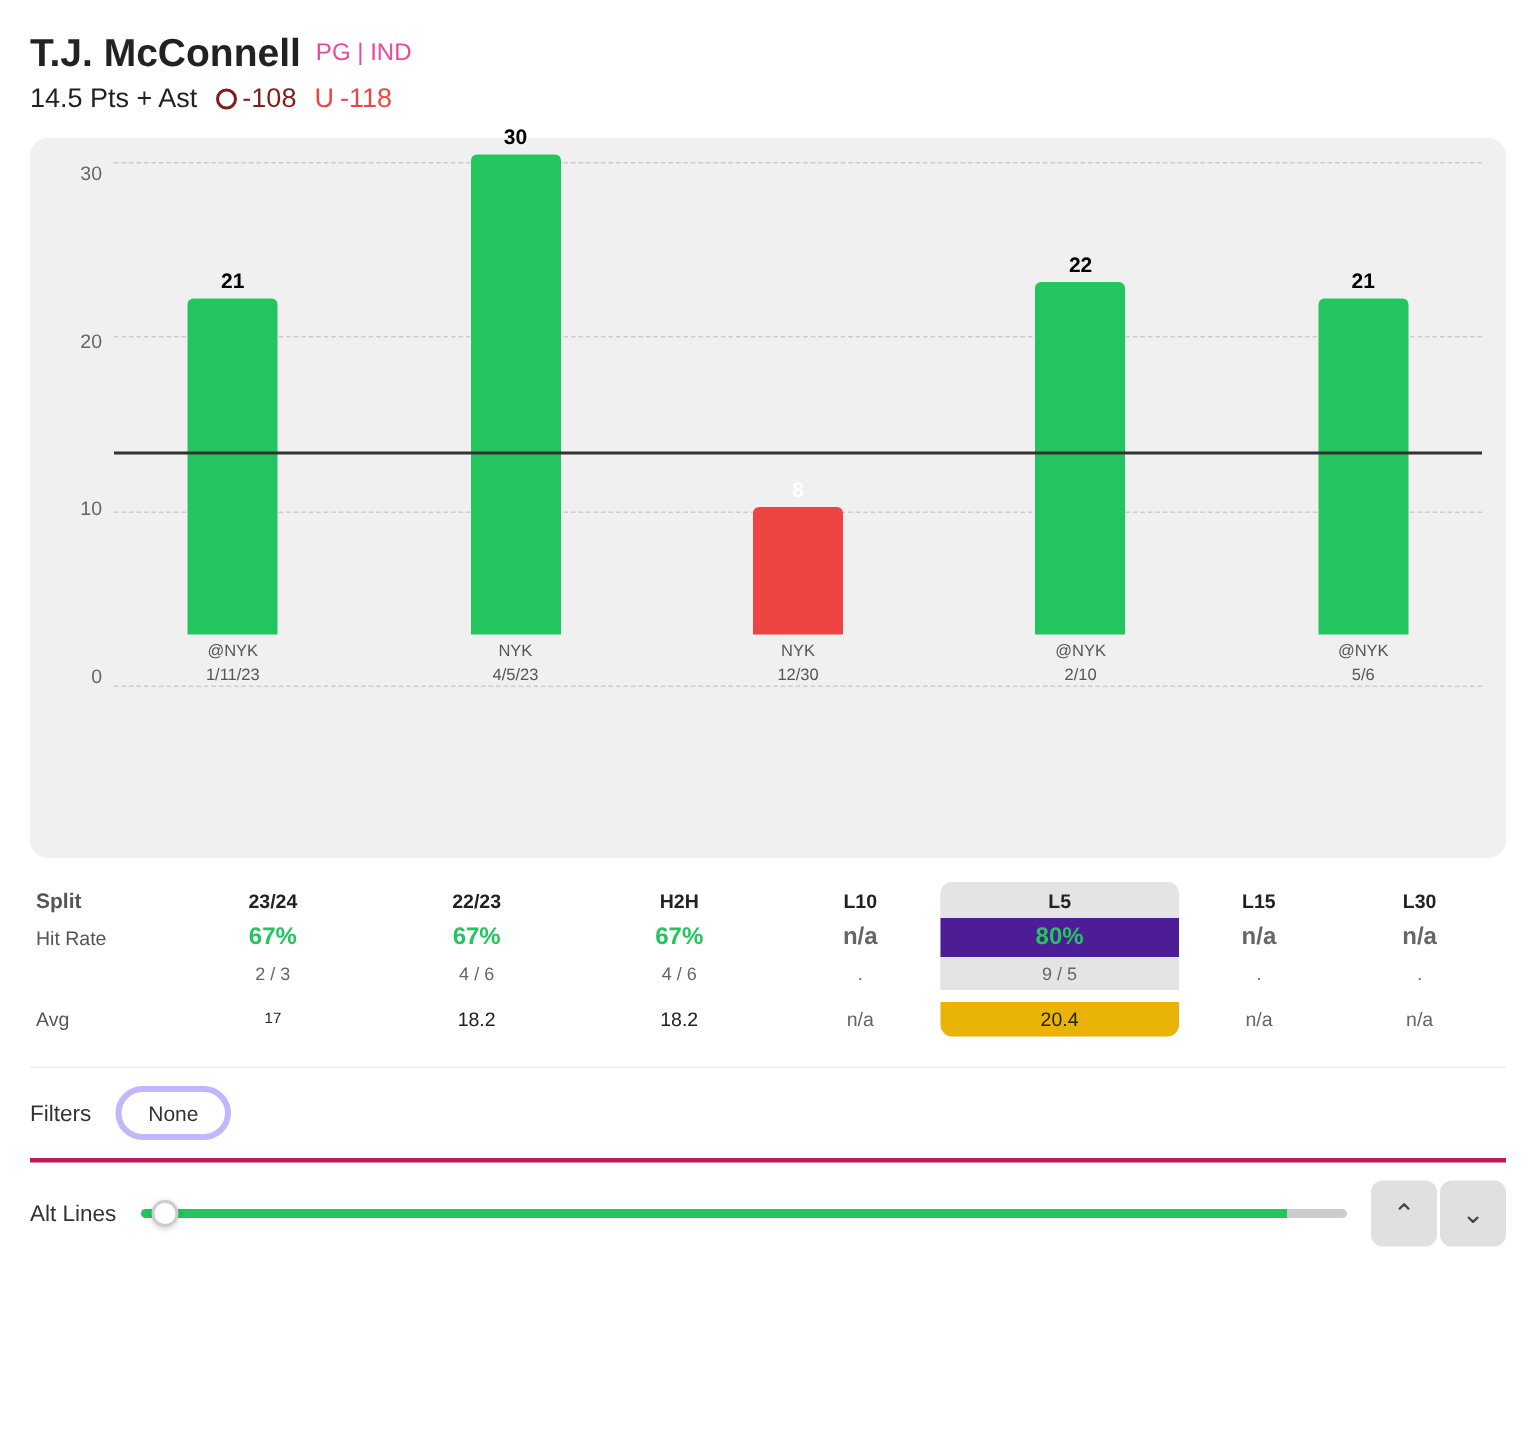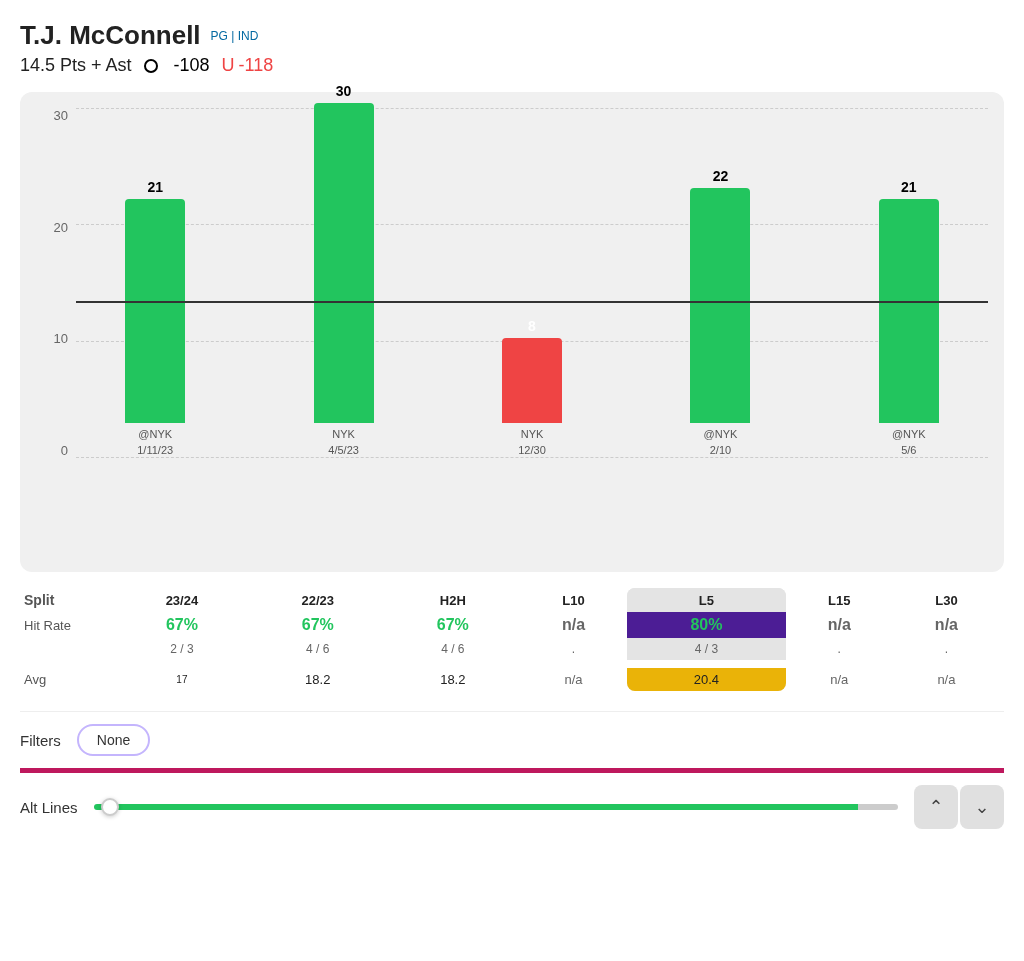--- a/index.html
+++ b/index.html
@@ -13,35 +13,35 @@
     }
 
     .header-name {
       font-size: 26px;
       font-weight: 800;
       display: flex;
       align-items: center;
       gap: 10px;
     }
     .header-position {
-      font-size: 12px;
+      font-size: 16px;
       font-weight: 400;
-      color: #0369a1;
+      color: #ec4899;
       text-align: right;
     }
     .header-line {
       font-size: 18px;
       margin-top: 4px;
       display: flex;
       align-items: center;
       gap: 12px;
     }
     .over-badge {
-      display: flex; align-items: center; gap: 16px;
-      color: #000000;
+      display: flex; align-items: center; gap: 4px;
+      color: #7f1d1d;
       text-align: right;
     }
     .under-badge {
       display: flex; align-items: center; gap: 4px;
       color: #ef4444;
     }
     .circle-icon {
       width: 14px; height: 14px;
       border-radius: 50%;
       border: 2px solid currentColor;
@@ -155,34 +155,34 @@
       padding: 12px 0;
       border-top: 1px solid #eee;
     }
     .filters-label {
       font-size: 15px;
       font-weight: 500;
       color: #333;
     }
     .filters-pill {
       background: #fff;
-      border: 2px solid #c4b5fd;
+      border: 4px solid #c4b5fd;
       border-radius: 20px;
       padding: 6px 18px;
       font-size: 14px;
       color: #333;
       cursor: pointer;
     }
 
     .alt-lines-section {
       display: flex;
       align-items: center;
       gap: 16px;
       padding: 12px 0;
-      border-top: 5px solid #be185d;
+      border-top: 3px solid #be185d;
     }
     .alt-lines-label {
       font-size: 15px;
       font-weight: 500;
       color: #333;
     }
     .slider-container {
       flex: 1;
       position: relative;
       height: 6px;
@@ -356,21 +356,21 @@
         <td style="color:#666; font-size:16px; font-weight:600;">n/a</td>
         <td style="color:#666; font-size:16px; font-weight:600;">n/a</td>
       </tr>
 
       <tr>
         <td></td>
         <td style="font-size:12px; color:#666;">2 / 3</td>
         <td style="font-size:12px; color:#666;">4 / 6</td>
         <td style="font-size:12px; color:#666;">4 / 6</td>
         <td style="font-size:12px; color:#666;">.</td>
-        <td style="font-size:12px; color:#666; background:#e4e4e4; padding:4px 10px;">4 / 3</td>
+        <td style="font-size:12px; color:#666; background:#e4e4e4; padding:4px 10px;">9 / 5</td>
         <td style="font-size:12px; color:#666;">.</td>
         <td style="font-size:12px; color:#666;">.</td>
       </tr>
 
       <tr style="height:8px;">
         <td colspan="8"></td>
       </tr>
 
       <tr>
         <td style="color:#555; font-size:13px;">Avg</td>

